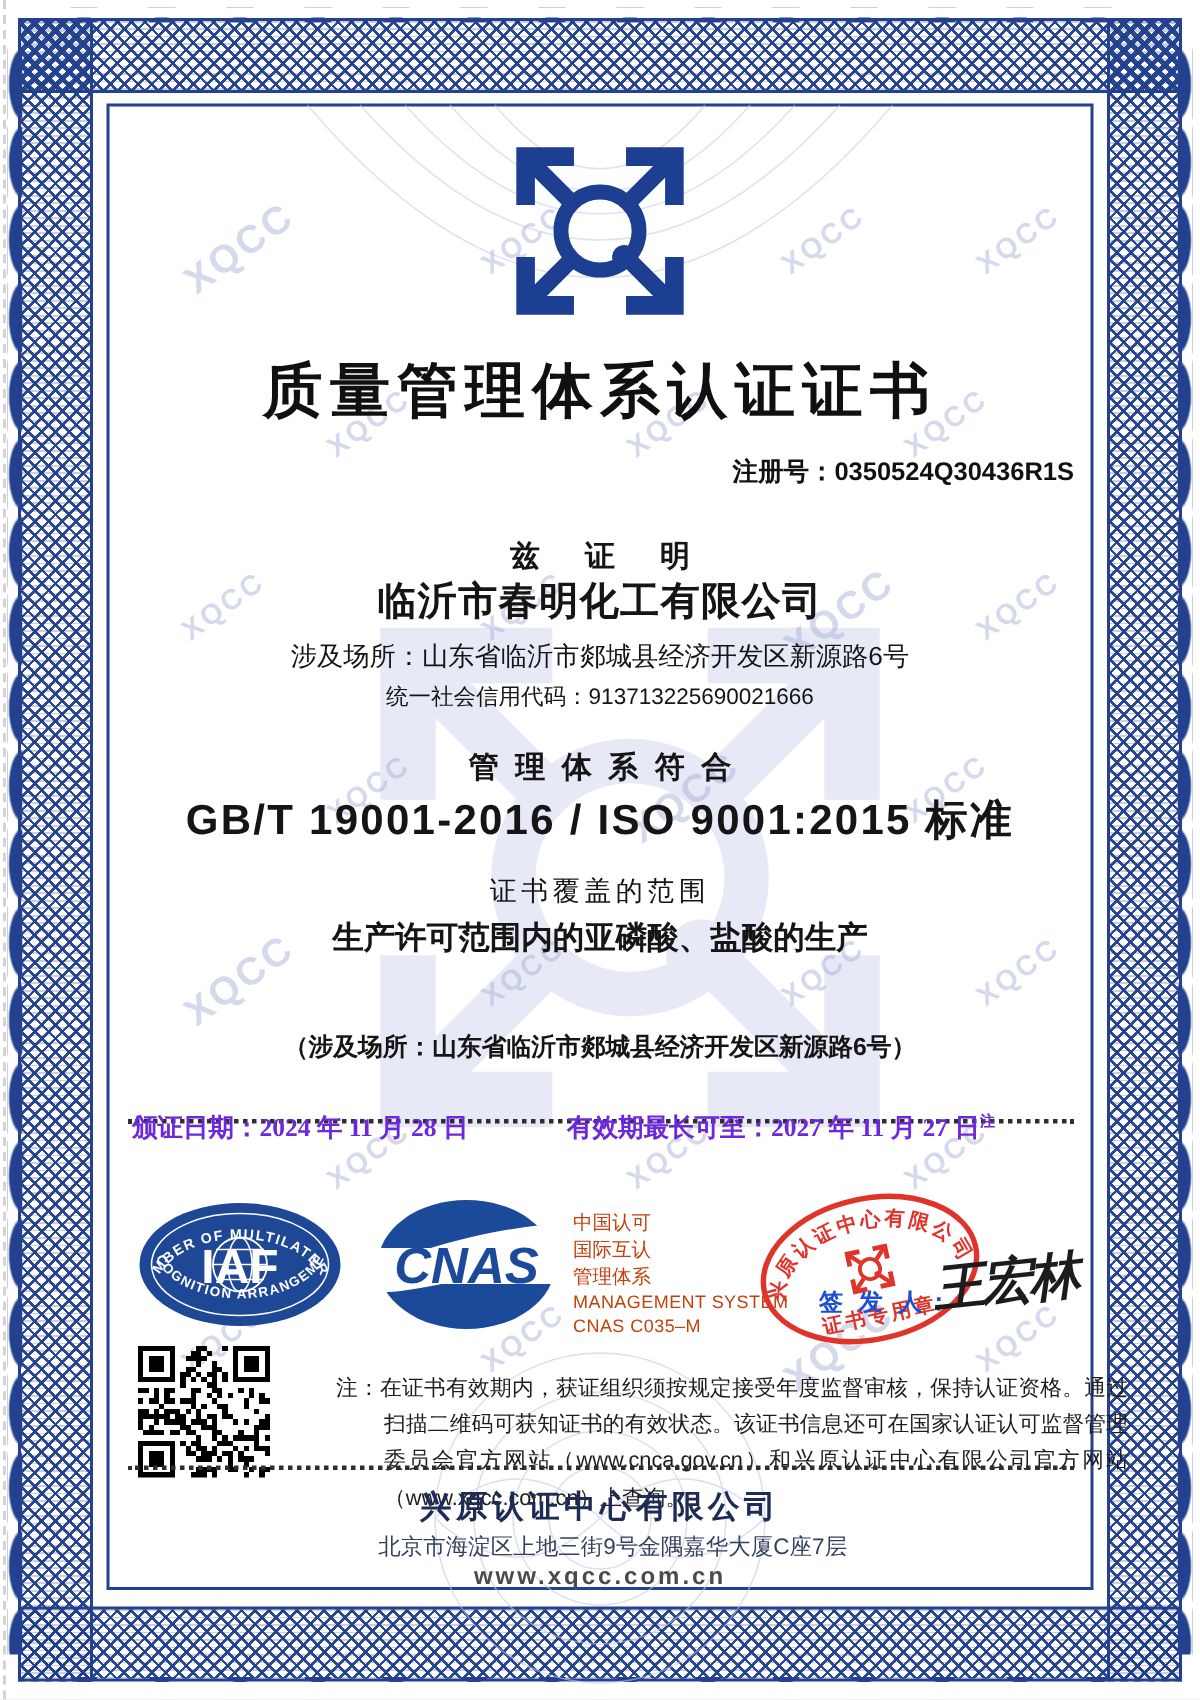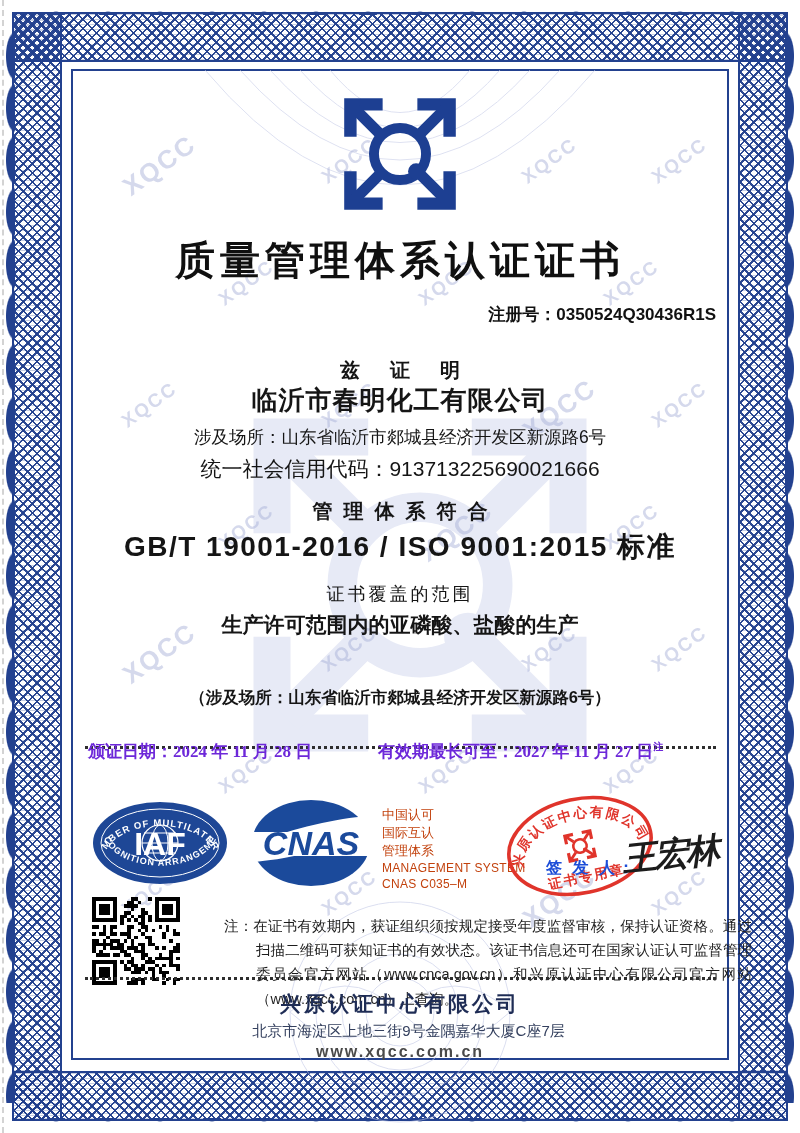--- a/index.html
+++ b/index.html
@@ -40,21 +40,21 @@
   .content{position:absolute;inset:0;z-index:2;border-radius:12px;}
   .abs{position:absolute;}
   .ctr{left:0;right:0;text-align:center;}
 
   .logo{left:334px;top:92px;width:132px;height:124px;color:#1d3f92;}
   .title{top:233px;font-size:40px;font-weight:bold;letter-spacing:5px;color:#101010;}
   .regno{top:303px;right:84px;font-size:17px;font-weight:bold;color:#111;}
   .hereby{top:357px;font-size:20px;font-weight:600;letter-spacing:1.5em;text-indent:1.5em;}
   .company{top:383px;font-size:26px;font-weight:bold;letter-spacing:1px;}
   .addr{top:425px;font-size:17.5px;font-weight:500;}
-  .credit{top:455px;font-size:21px;font-weight:500;}
+  .credit{top:455px;font-size:15px;font-weight:500;}
   .syshead{top:498px;font-size:20px;font-weight:bold;letter-spacing:.55em;text-indent:.55em;}
   .standard{top:528px;font-size:28px;font-weight:bold;letter-spacing:1.5px;}
   .scopehead{top:582px;font-size:18px;letter-spacing:3px;}
   .scope{top:611px;font-size:21px;font-weight:bold;}
   .sites{top:687px;font-size:16.5px;font-weight:600;}
   .dotted{border-top:3px dotted #2e2e2e;height:0;}
   .dot1{top:746px;left:85px;right:84px;}
   .dot2{top:977px;left:85px;right:84px;}
   .dates{top:740px;left:88px;right:84px;font-family:"Liberation Serif",serif;font-size:17px;font-weight:600;color:#6d28d9;}
   .valid{position:absolute;left:290px;top:0;}

